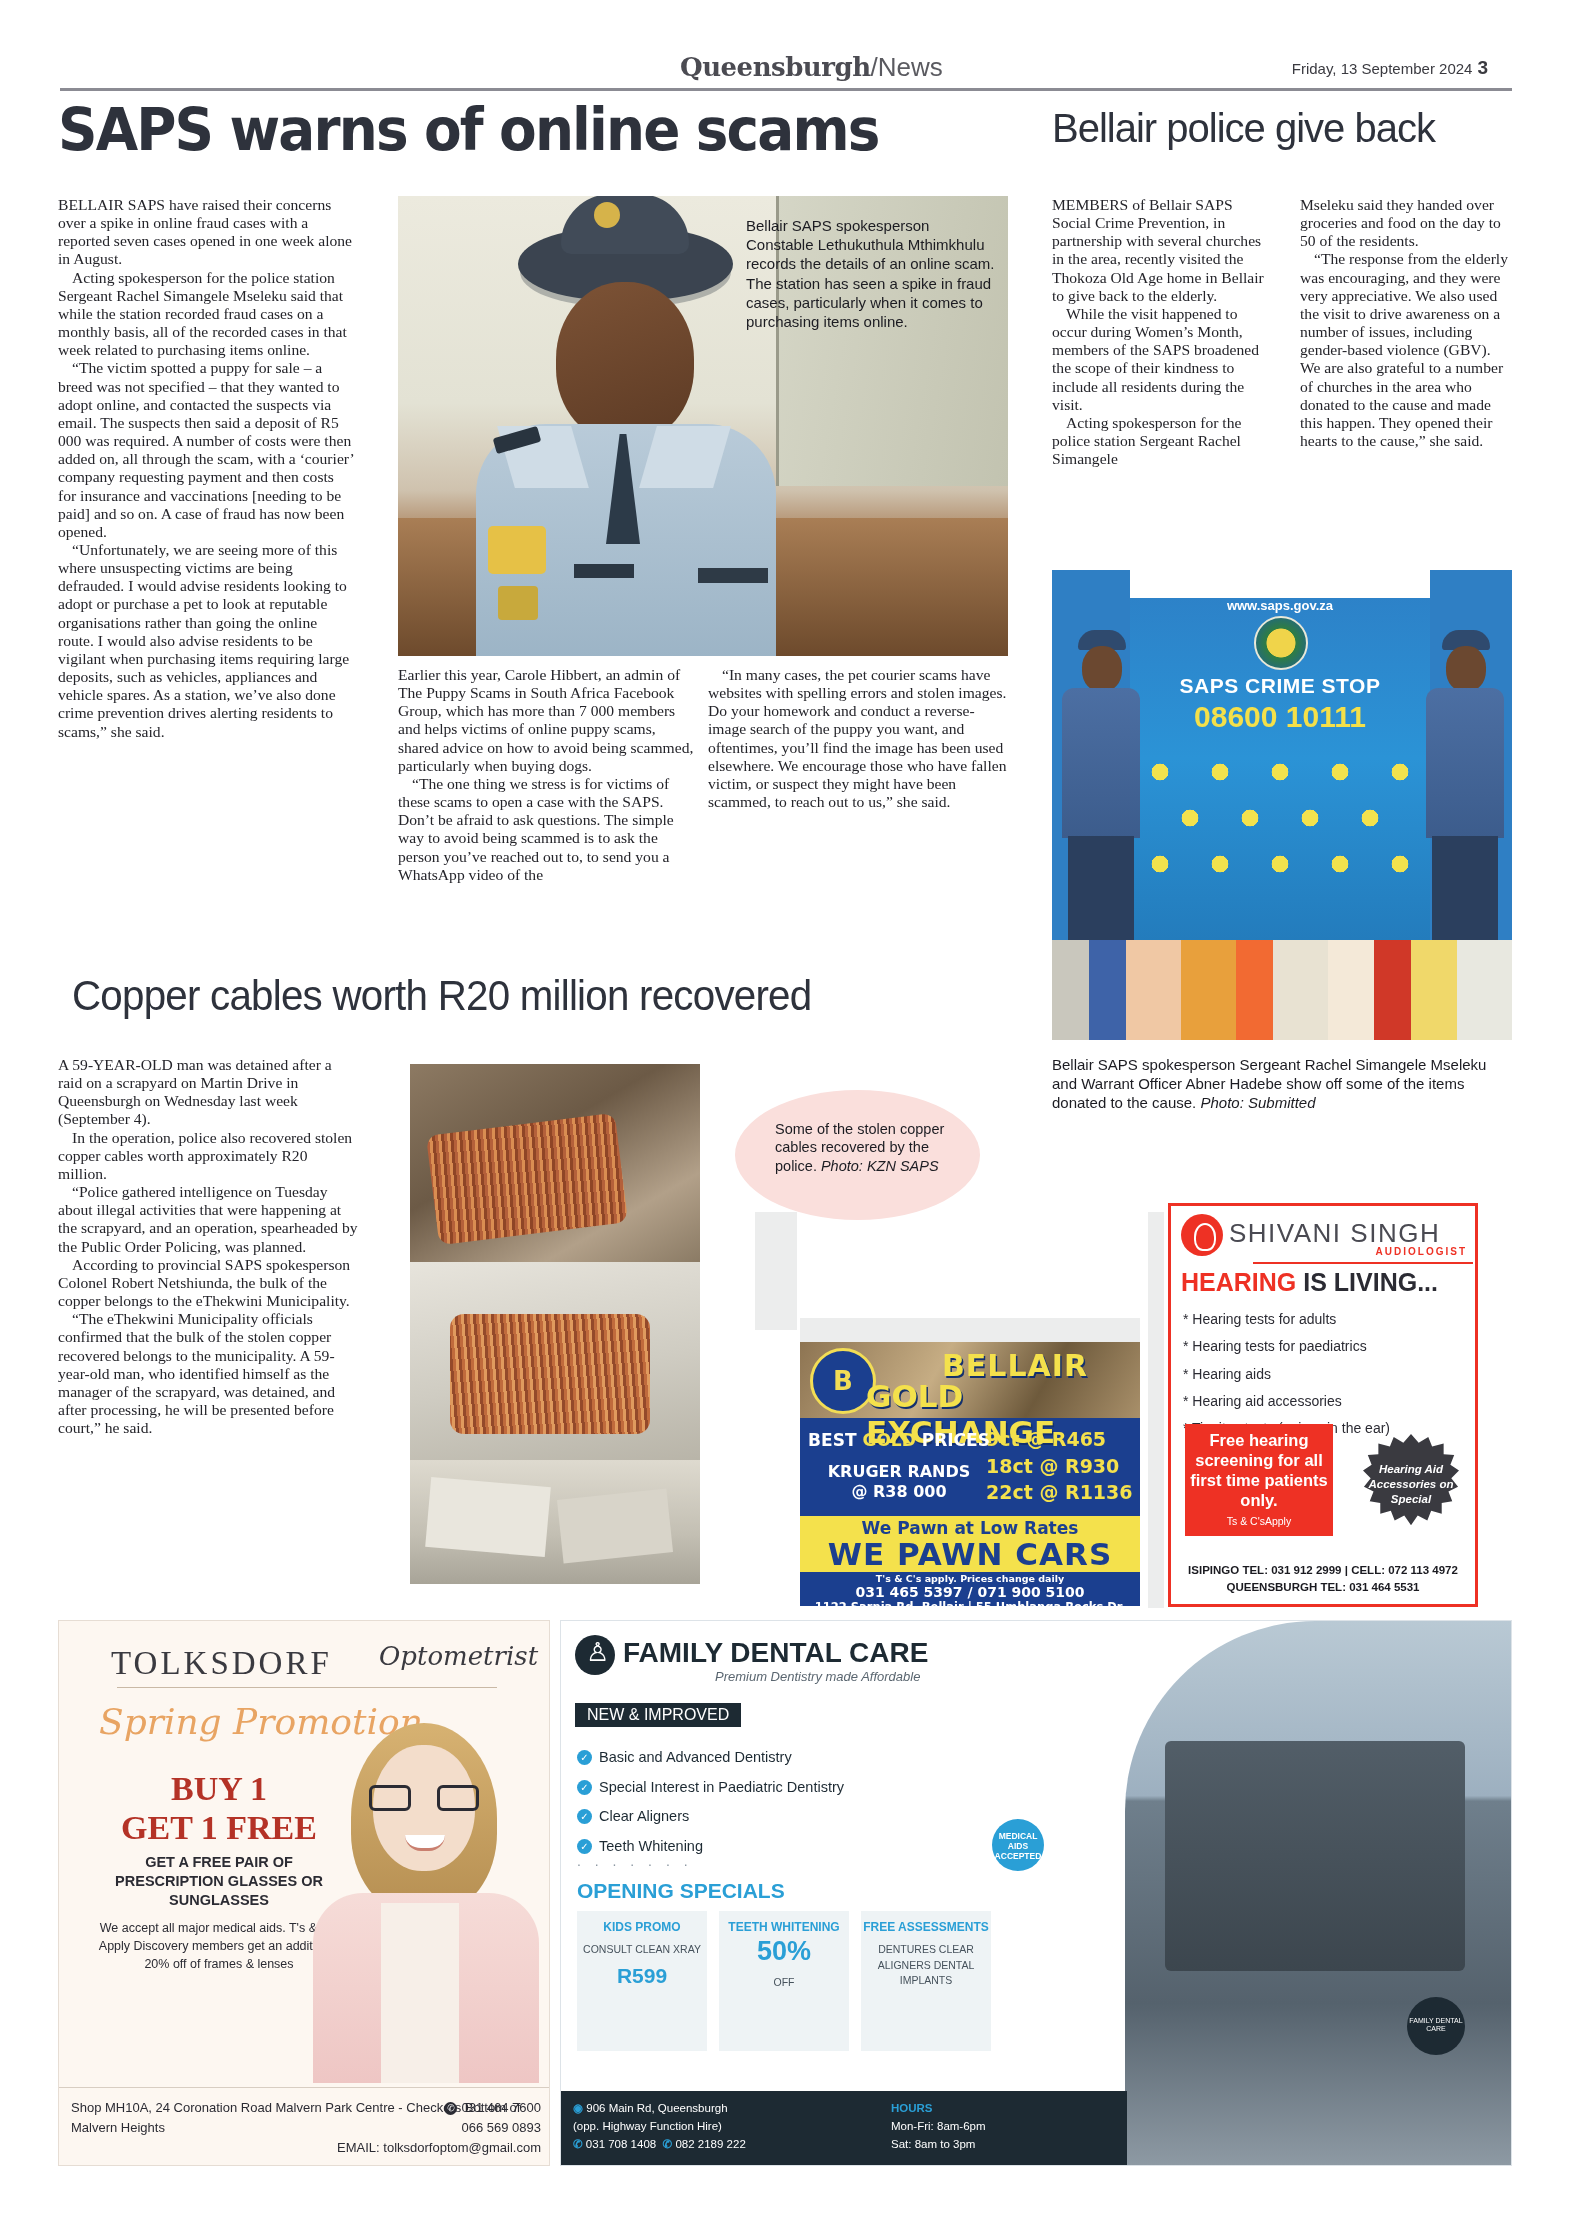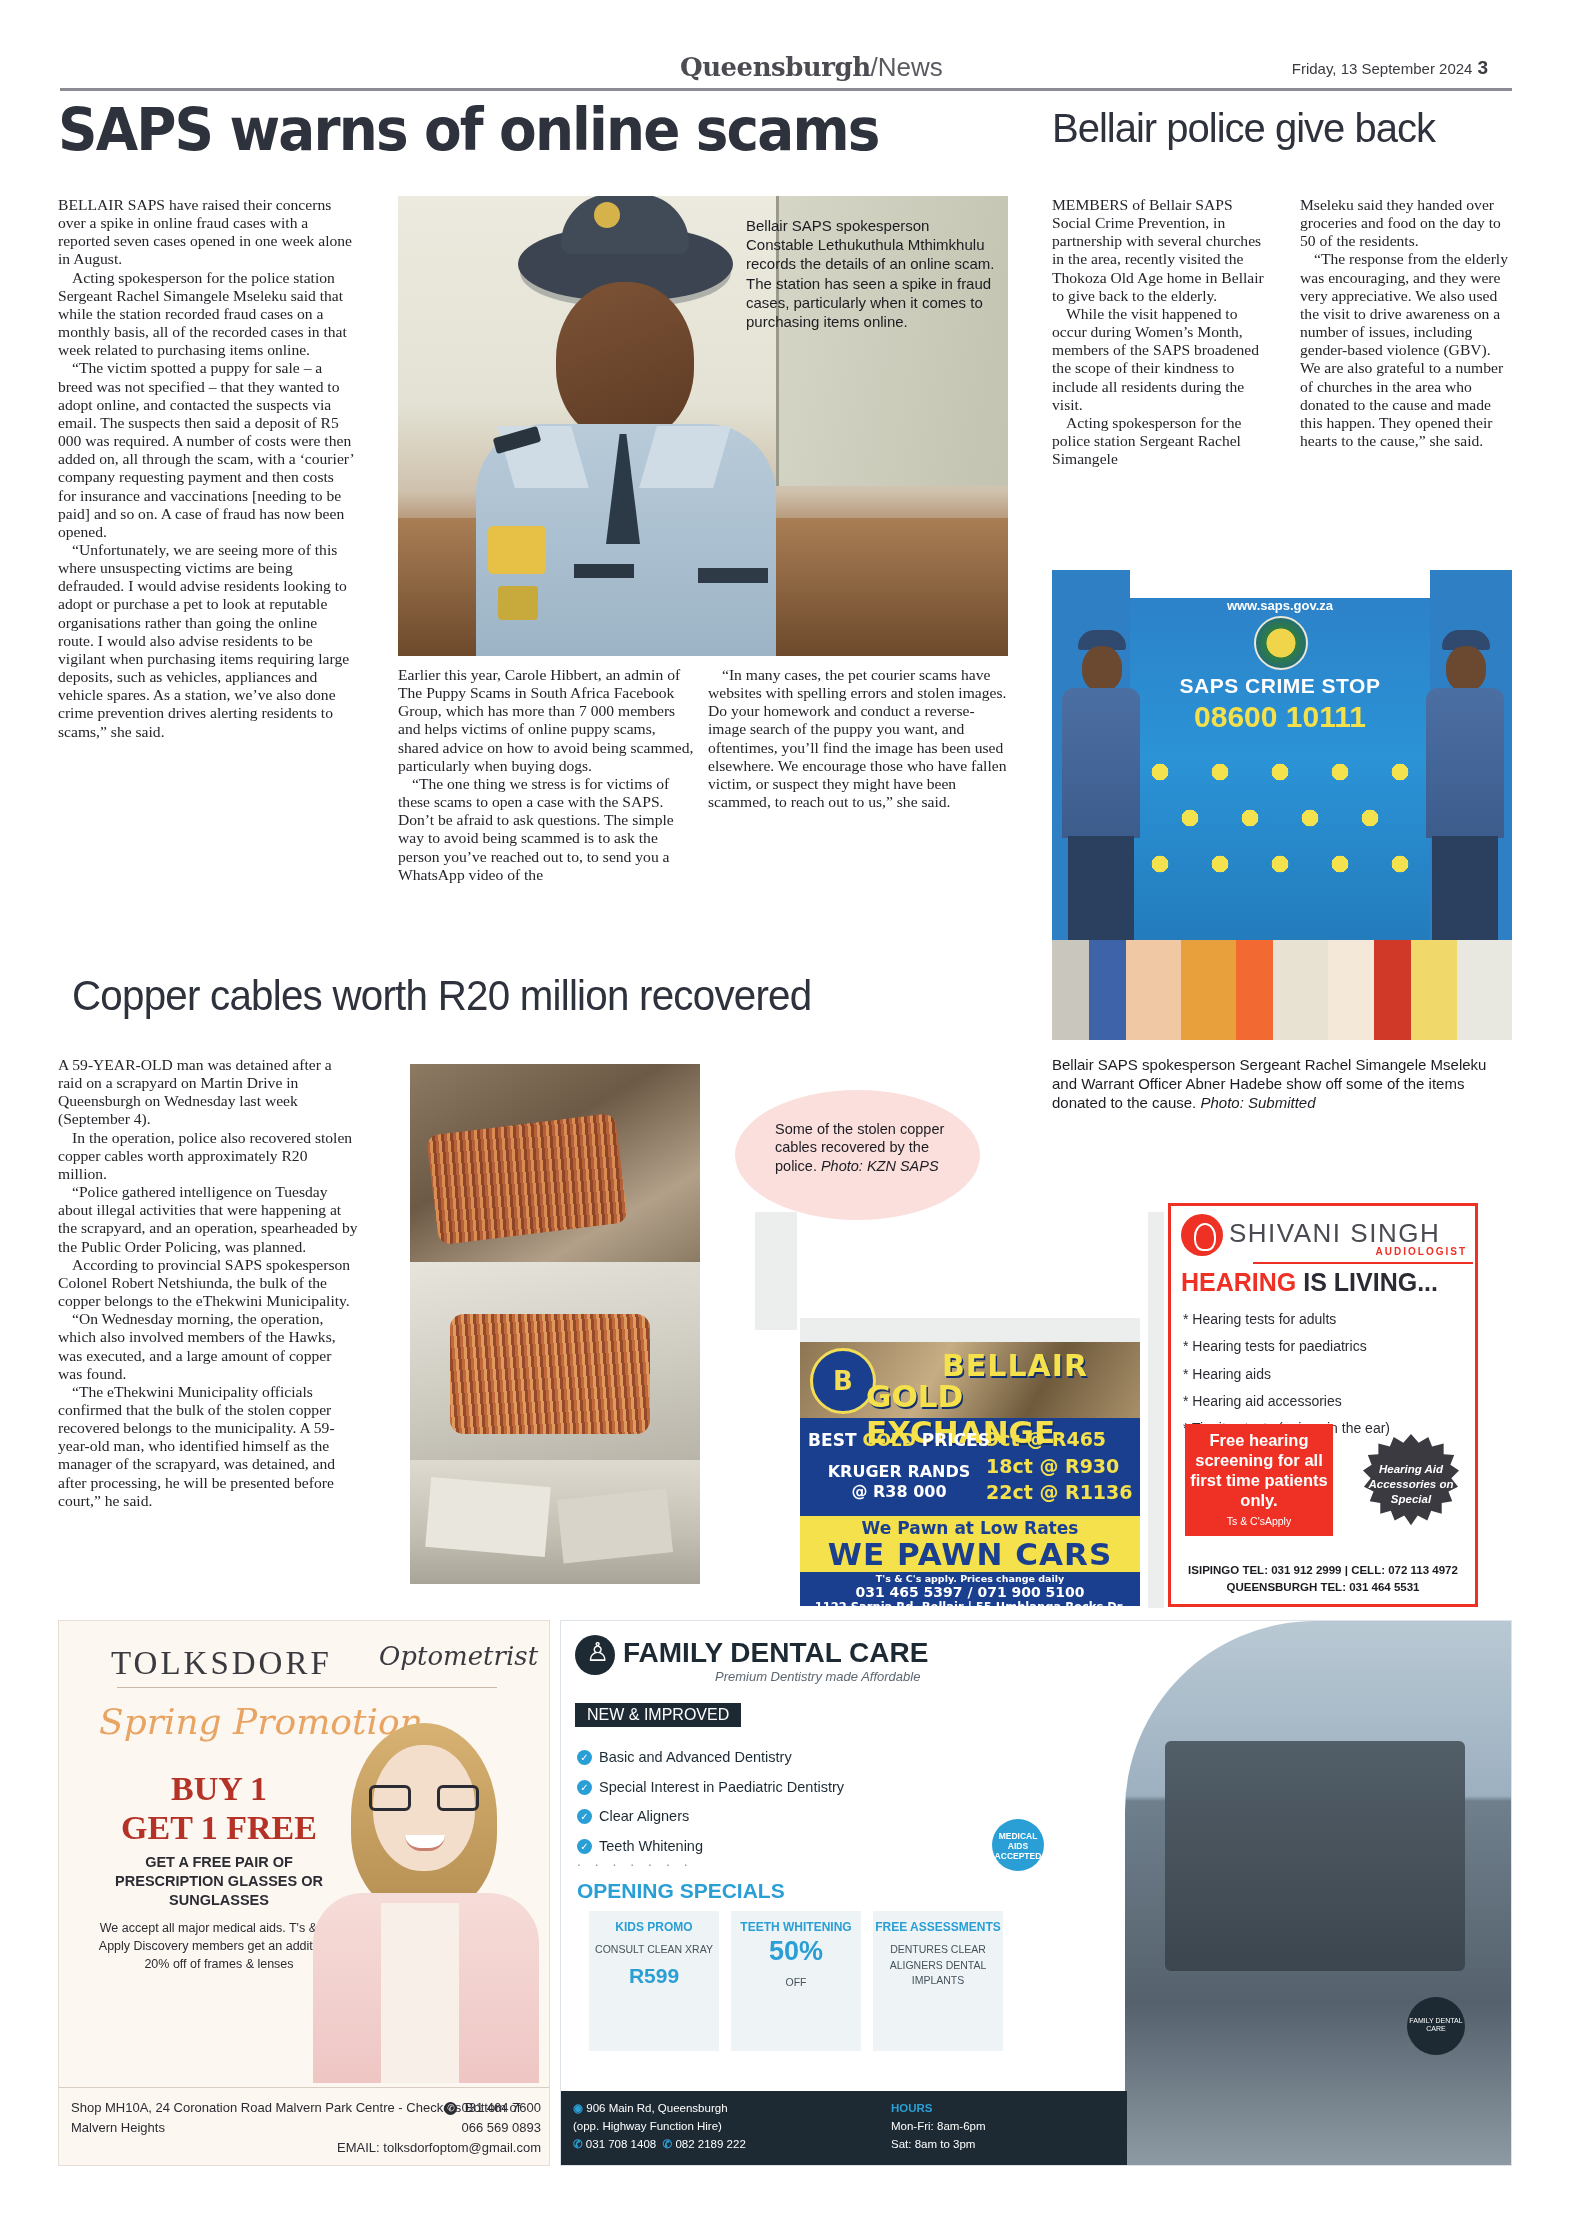--- a/index.html
+++ b/index.html
@@ -491,21 +491,21 @@
   #dental-ad .d-medical .circ {
     width:52px; height:52px; margin:0 auto; border-radius:50%; background:#2a9fd6;
     color:#fff; font-size:8.5px; font-weight:bold; line-height:1.2; padding-top:12px;
   }
   #dental-ad .d-dots {
     position:absolute; left:16px; top:232px; font-size:14px; color:#8b97a2; letter-spacing:5px;
   }
   #dental-ad .d-open {
     position:absolute; left:16px; top:258px; font-size:21px; font-weight:bold; color:#2a9fd6;
   }
-  #dental-ad .d-cards { position:absolute; left:28px; top:290px; width:420px; height:140px; }
+  #dental-ad .d-cards { position:absolute; left:16px; top:290px; width:420px; height:140px; }
   #dental-ad .d-card {
     position:absolute; top:0; width:130px; height:140px; background:#eef3f5;
     text-align:center; padding-top:9px;
   }
   #dental-ad .d-card:nth-child(1) { left:0; }
   #dental-ad .d-card:nth-child(2) { left:142px; }
   #dental-ad .d-card:nth-child(3) { left:284px; }
   #dental-ad .d-card .ch { font-size:12px; font-weight:bold; color:#2a9fd6; line-height:1.2; }
   #dental-ad .d-card .cb { font-size:10.5px; color:#46525c; line-height:1.45; margin-top:8px; }
   #dental-ad .d-card .cp { font-size:21px; font-weight:bold; color:#2a9fd6; margin-top:6px; }
@@ -606,21 +606,20 @@
 <div id="caption2">
   <span>Bellair SAPS spokesperson Sergeant Rachel Simangele Mseleku and Warrant Officer Abner Hadebe show off some of the items donated to the cause. </span><span class="ital">Photo: Submitted</span>
 </div>
 
 <div id="headline3">Copper cables worth R20 million recovered</div>
 <div class="col" id="a3c1">
     <p class="first">A 59-YEAR-OLD man was detained after a raid on a scrapyard on Martin Drive in Queensburgh on Wednesday last week (September 4).</p>
     <p>In the operation, police also recovered stolen copper cables worth approximately R20 million.</p>
     <p>“Police gathered intelligence on Tuesday about illegal activities that were happening at the scrapyard, and an operation, spearheaded by the Public Order Policing, was planned.</p>
     <p>According to provincial SAPS spokesperson Colonel Robert Netshiunda, the bulk of the copper belongs to the eThekwini Municipality.</p>
-    <p>“On Wednesday morning, the operation, which also involved members of the Hawks, was executed, and a large amount of copper was found.</p>
     <p>“The eThekwini Municipality officials confirmed that the bulk of the stolen copper recovered belongs to the municipality. A 59-year-old man, who identified himself as the manager of the scrapyard, was detained, and after processing, he will be presented before court,” he said.</p>
   </div>
 
 <div id="photo3">
   <div class="top"></div>
   <div class="cop"></div>
   <div class="mid"></div>
   <div class="coil"></div>
   <div class="bot"></div>
   <div class="bag"></div>

